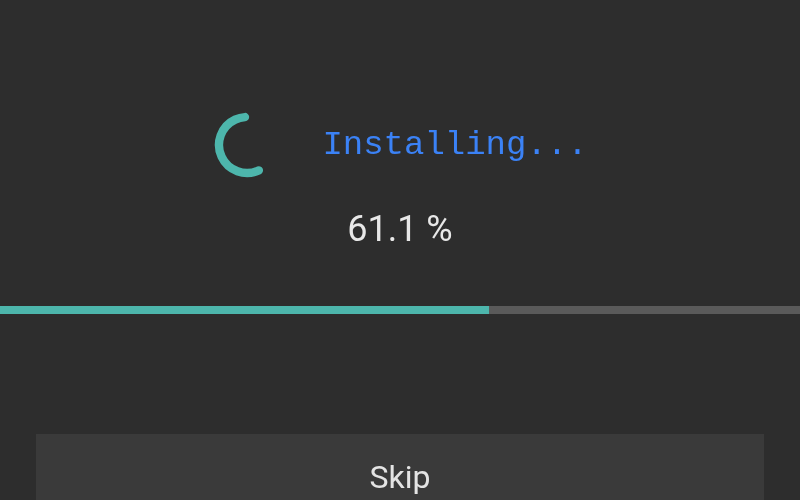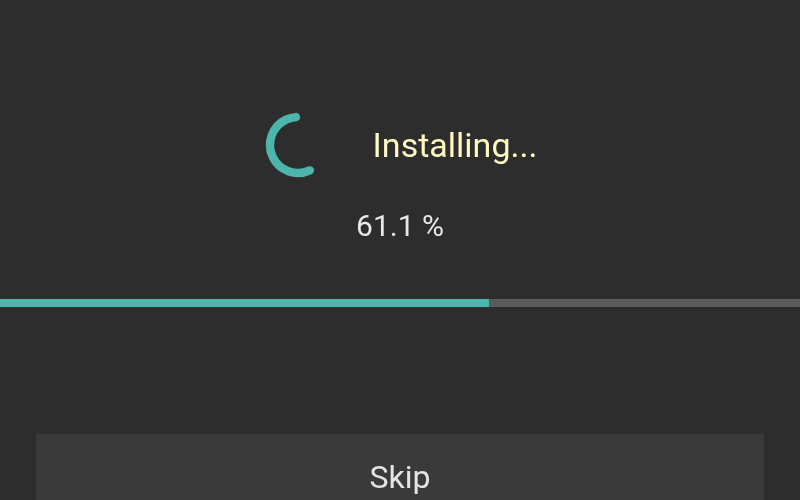--- a/index.html
+++ b/index.html
@@ -30,26 +30,27 @@
       position: relative;
     }
     .spinner svg {
       width: 100%;
       height: 100%;
       transform: rotate(65deg);
     }
     .status-text {
       font-size: 34px;
       font-weight: 400;
-      color: #fef9c3;
+      color: #3b82f6;
+      font-family: Liberation Mono, monospace;
     }
     .percent-row {
       text-align: center;
       margin-top: 28px;
-      font-size: 30px;
+      font-size: 36px;
       font-weight: 400;
       color: #e8e8e8;
     }
     .progress-bar {
       margin-top: 56px;
       width: 100%;
       height: 8px;
       background: #5a5a5a;
       position: relative;
     }

